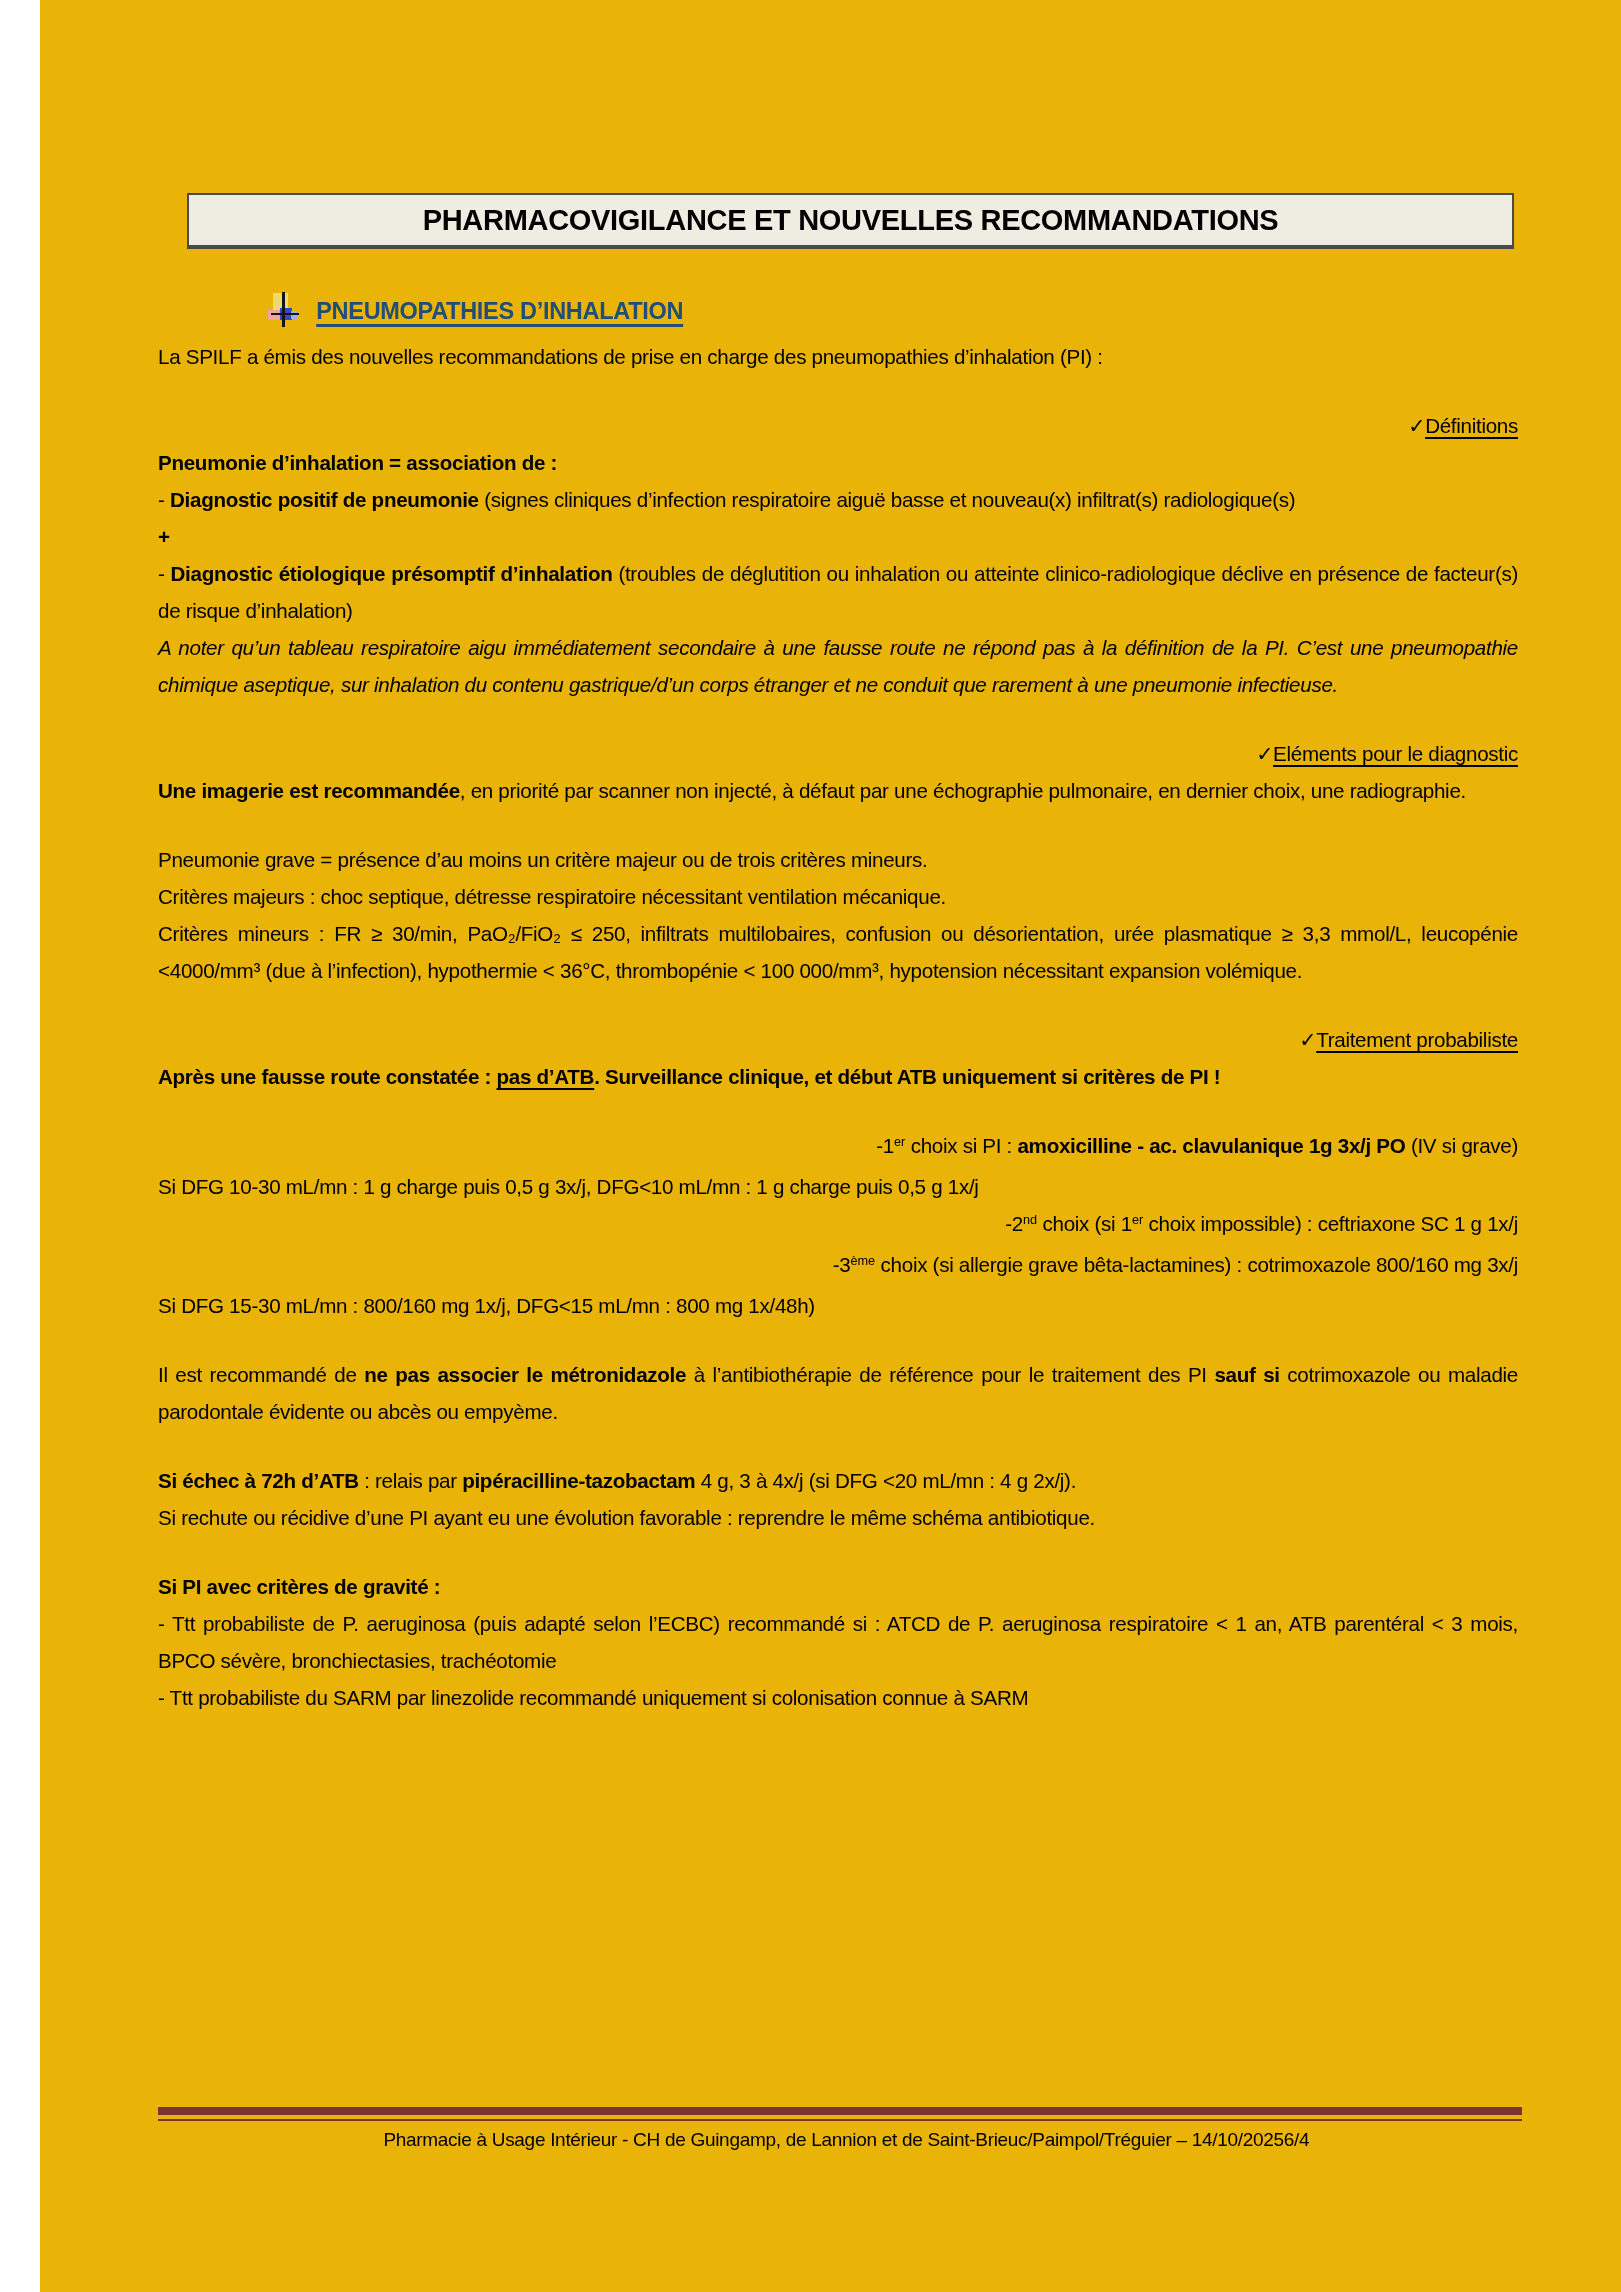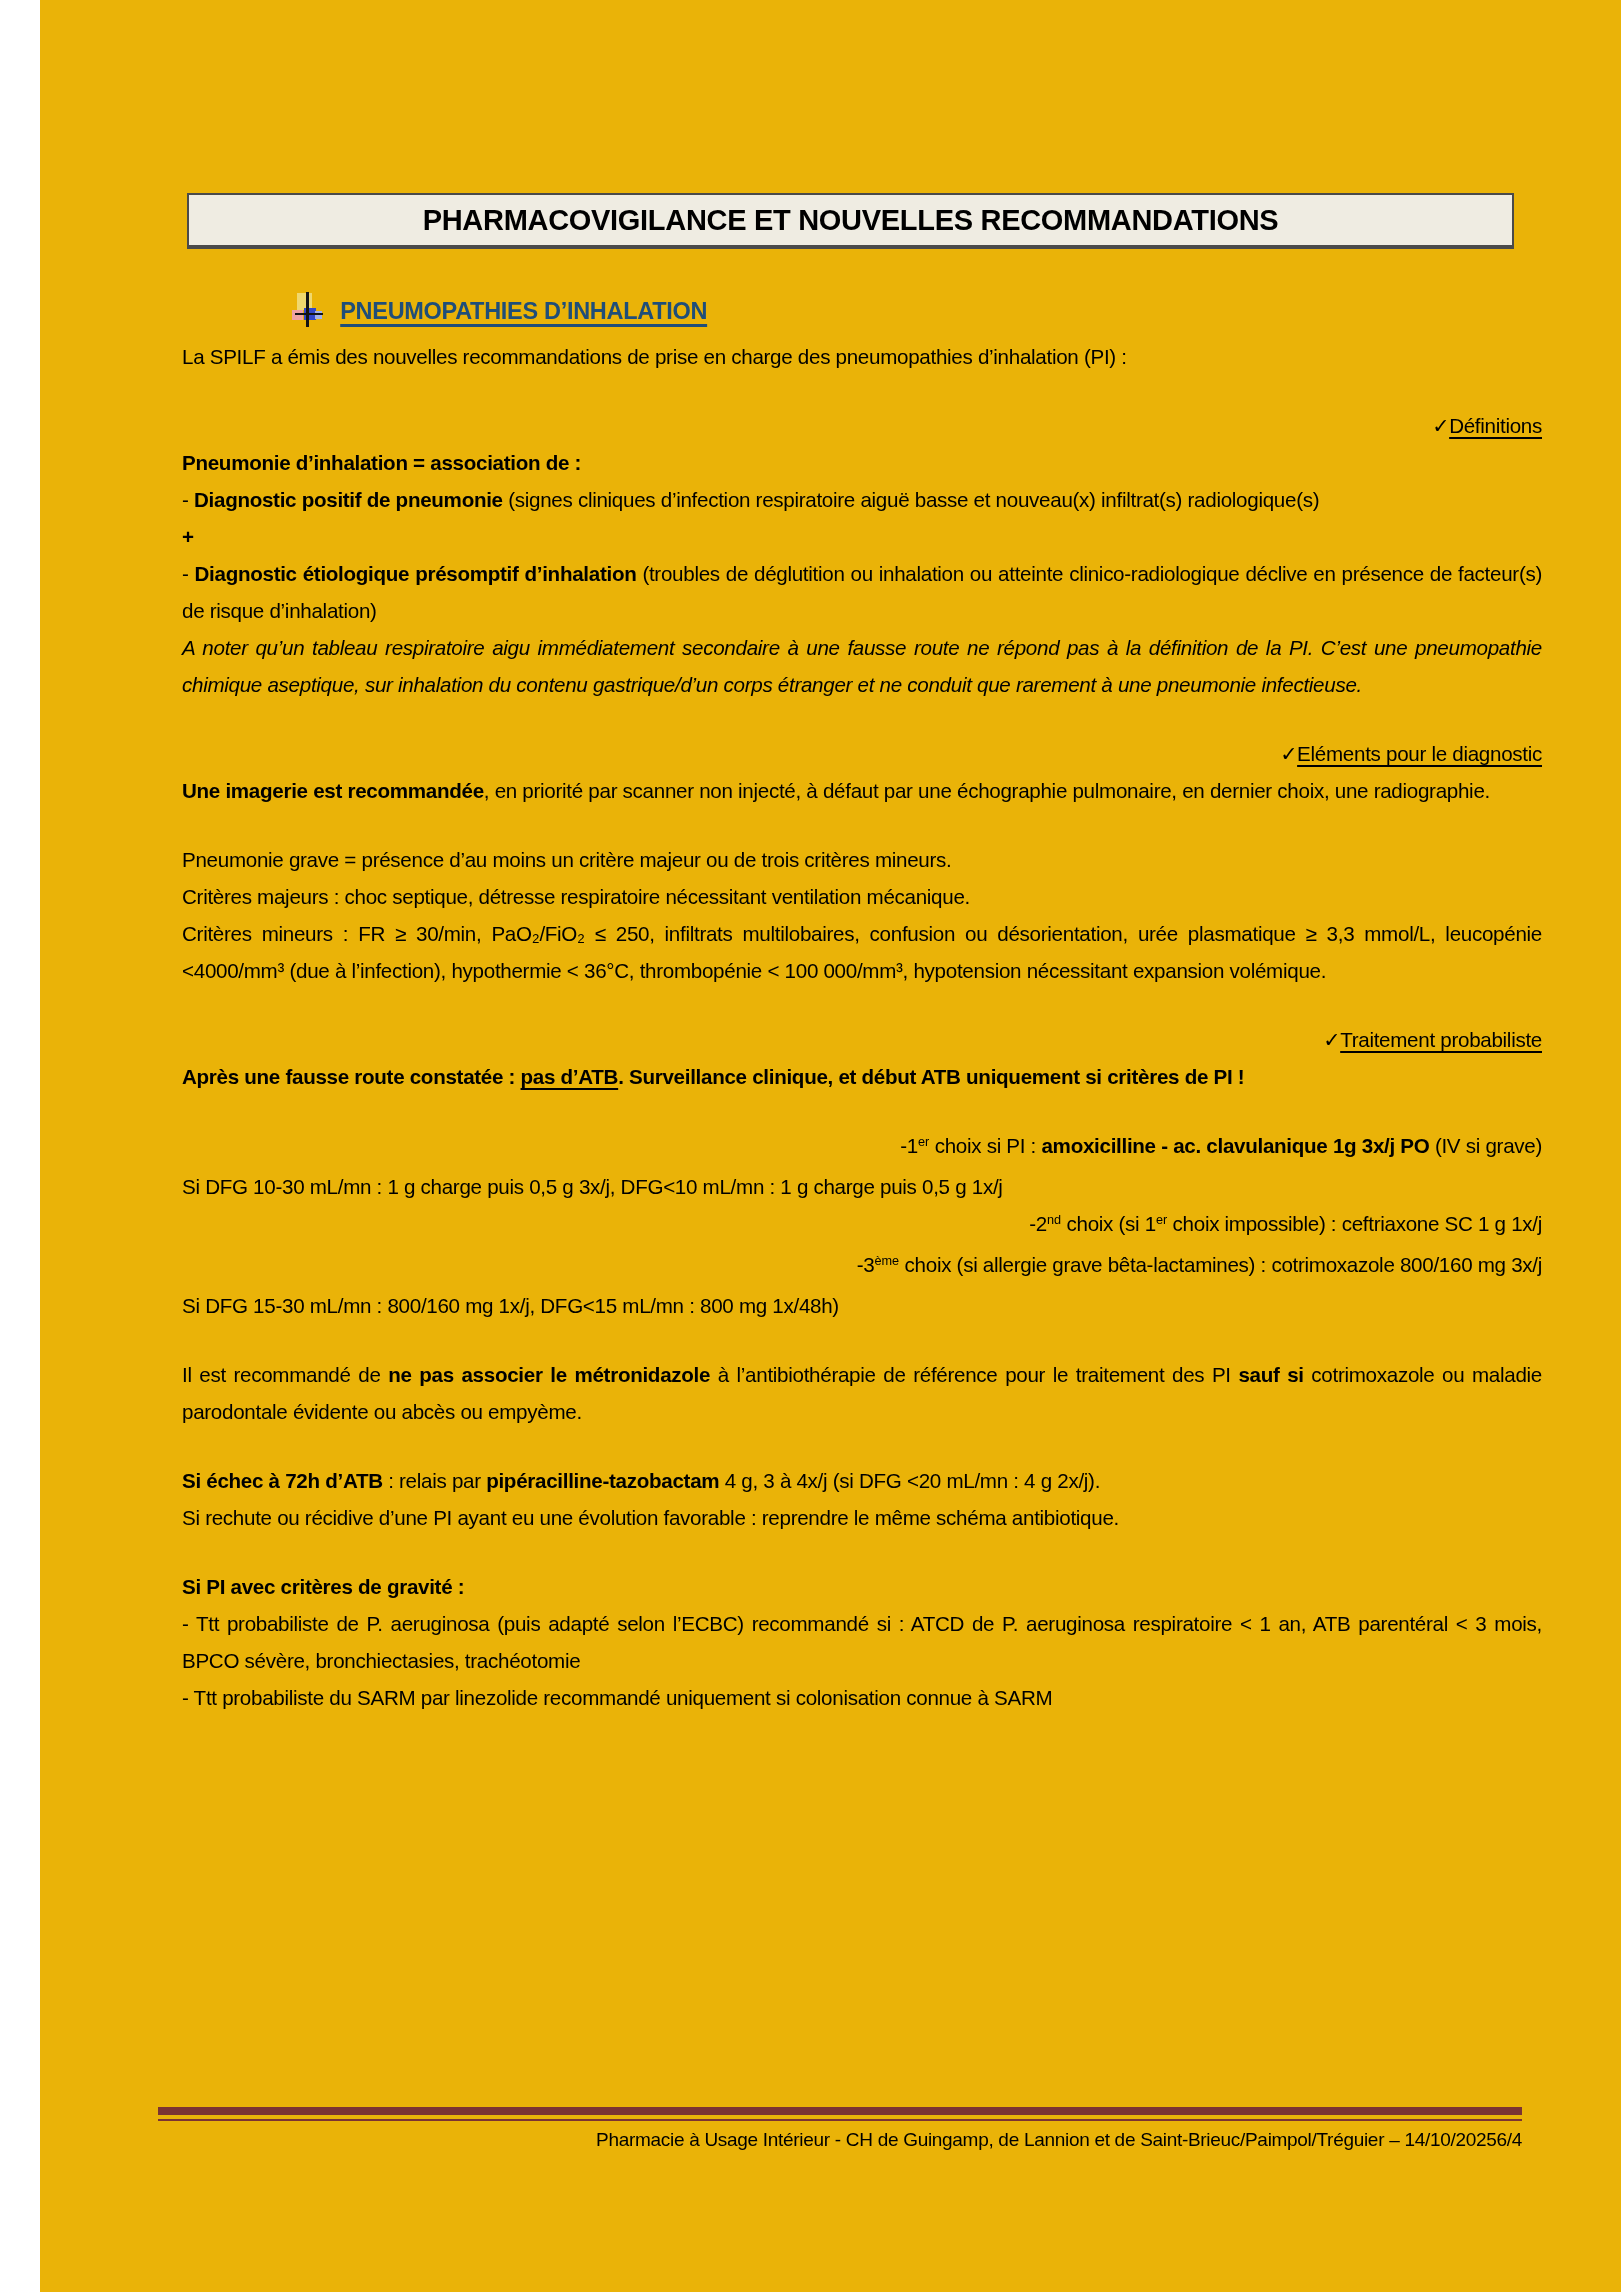--- a/index.html
+++ b/index.html
@@ -21,21 +21,21 @@
     border-bottom-width:4.9px;
     box-sizing:border-box;
     display:flex; align-items:center; justify-content:center;
   }
   .title-box .title-text {
     font-weight:bold; font-size:29px; letter-spacing:-0.3px;
   }
 
   
   .content {
-    position:absolute; left:142px; top:292px; width:1360px;
+    position:absolute; left:118px; top:292px; width:1360px;
     font-size:20.6px; line-height:37px; letter-spacing:-0.3px;
   }
 
   
   .section-heading { padding-left:110px; margin-bottom:7.8px; white-space:nowrap; }
   .bullet-icon {
     display:inline-block; position:relative;
     width:31px; height:35px; margin-right:11.8px; vertical-align:-7.8px;
   }
   .bi-y  { position:absolute; left:4.9px;  top:1px;  width:14.7px; height:16.7px; background:#F0D86E; }
@@ -58,21 +58,21 @@
   .i { font-style:italic; }
   .u { text-decoration:underline; text-decoration-thickness:2px; text-underline-offset:3.9px; }
   .sup { font-size:12.7px; position:relative; top:-6.9px; letter-spacing:0; }
   .check .u { text-decoration-thickness:1.5px; }
 
   
   .footer { position:absolute; left:118px; top:2107px; width:1364px; }
   .rule-thick { height:7.8px; background:#7B3333; }
   .rule-thin  { height:2px; background:#7B3333; margin-top:3.9px; }
   .footer-row {
-    display:flex; justify-content:flex-end;
+    display:flex; justify-content:center;
     padding:8.8px 0 0 12.7px;
     font-size:19px; letter-spacing:-0.3px;
   }
 </style>
 </head>
 <body>
 
 <div class="page">
 
   <div class="title-box">

